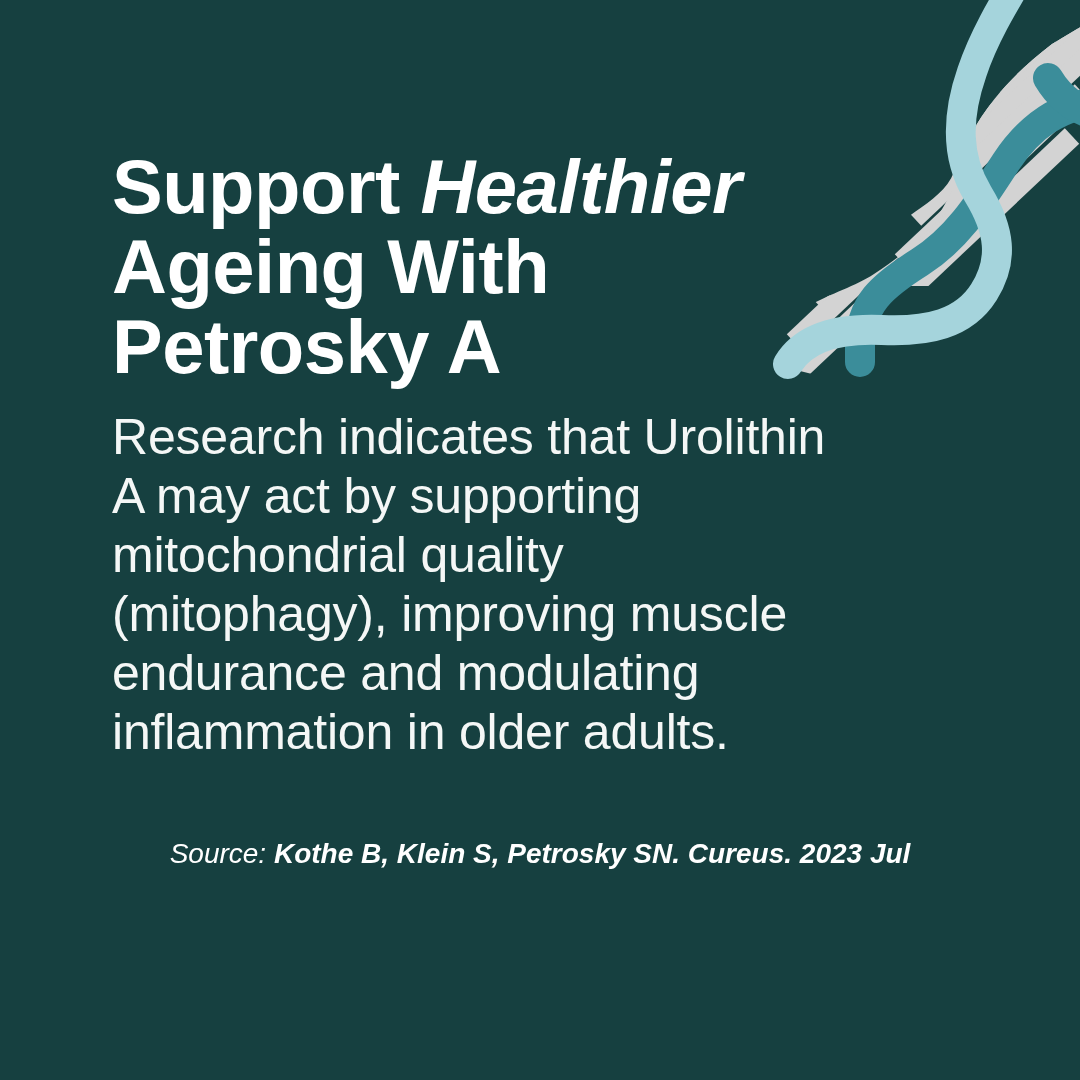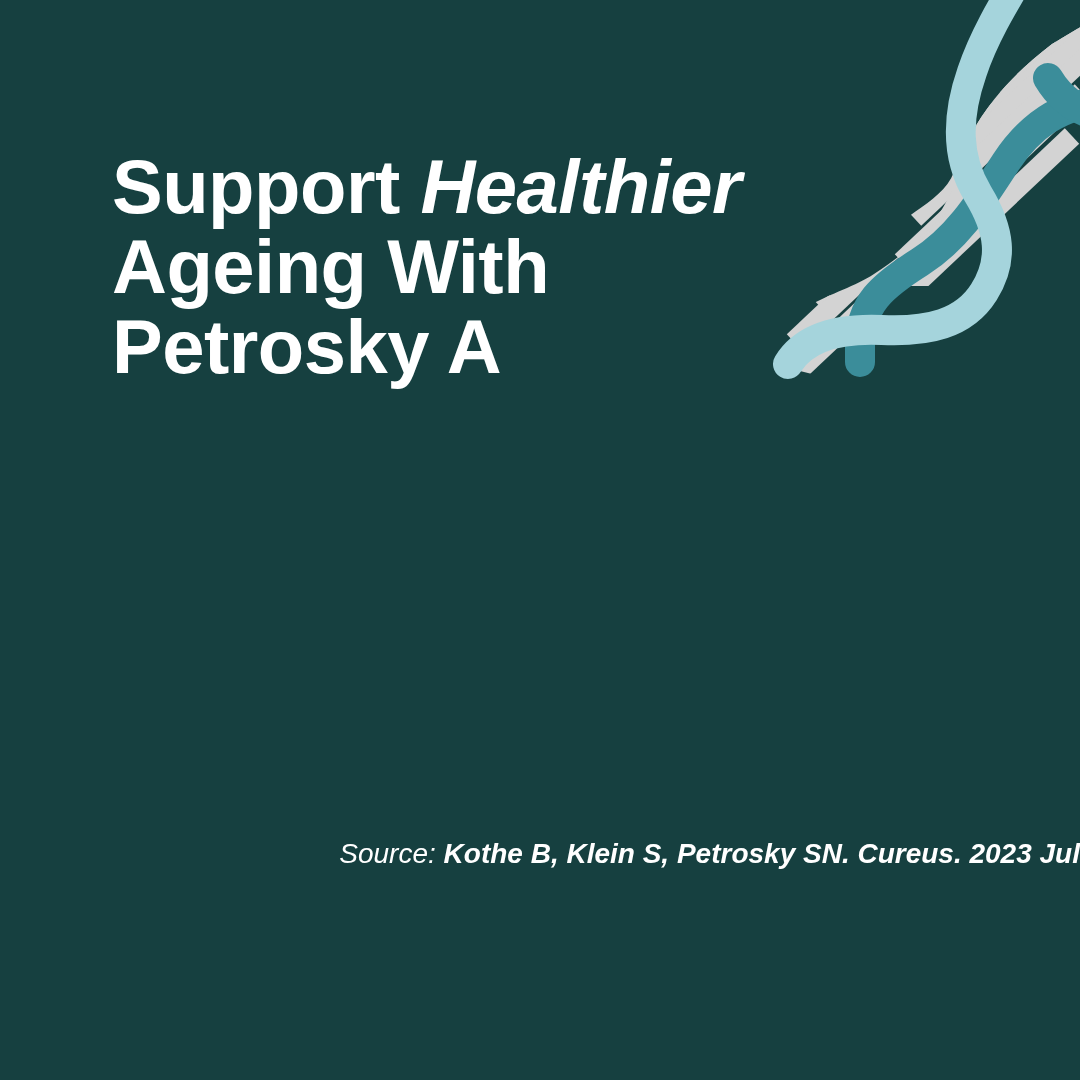--- a/index.html
+++ b/index.html
@@ -64,21 +64,21 @@
     display: block;
     white-space: nowrap;
   }
 
   
   #citation {
     position: absolute;
     left: 0;
     right: 0;
     top: 833px;
-    text-align: right;
+    text-align: center;
     color: #ffffff;
     font-size: 28px;
     line-height: 1.5;
     font-style: italic;
   }
   #citation .srcline {
     display: block;
     white-space: nowrap;
   }
   #citation .lbl {
@@ -162,18 +162,26 @@
                C 336 126, 318 112, 306 92" fill="none" stroke="#3b8d9a" stroke-width="30" stroke-linecap="round"></path>
     </svg>
   </div>
 
   <h1 id="headline">
     <span class="ln"><span>Support </span><span class="em">Healthier</span></span>
     <span class="ln">Ageing With</span>
     <span class="ln">Petrosky A</span>
   </h1>
 
+  <div id="body-copy">
+    <span class="ln">Research indicates that Urolithin</span>
+    <span class="ln">A may act by supporting</span>
+    <span class="ln">mitochondrial quality</span>
+    <span class="ln">(mitophagy), improving muscle</span>
+    <span class="ln">endurance and modulating</span>
+    <span class="ln">inflammation in older adults.</span>
+  </div>
 
   <div id="citation">
     <span class="srcline"><span class="lbl">Source:</span> <span class="ref">Kothe B, Klein S, Petrosky SN. Cureus. 2023 Jul</span></span>
   </div>
 
 </div>
 
 </body></html>

